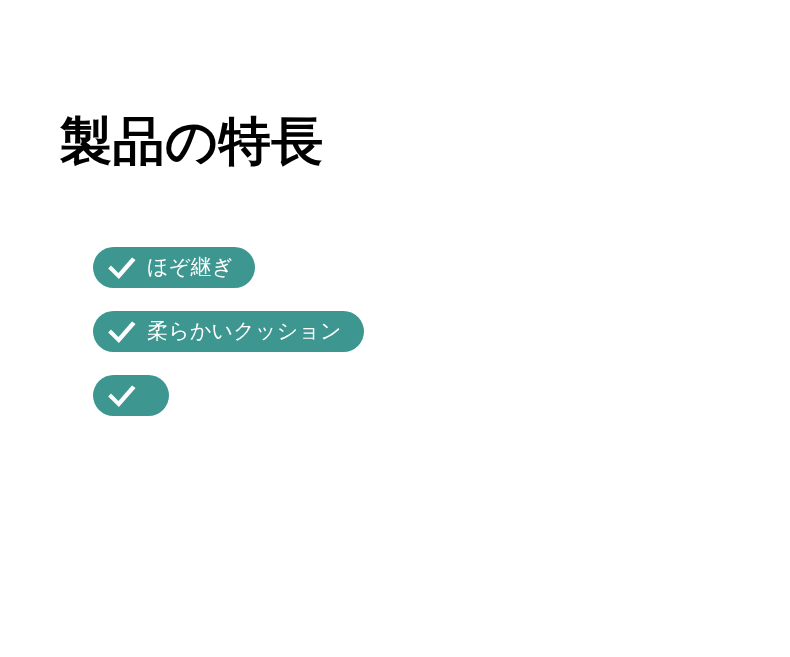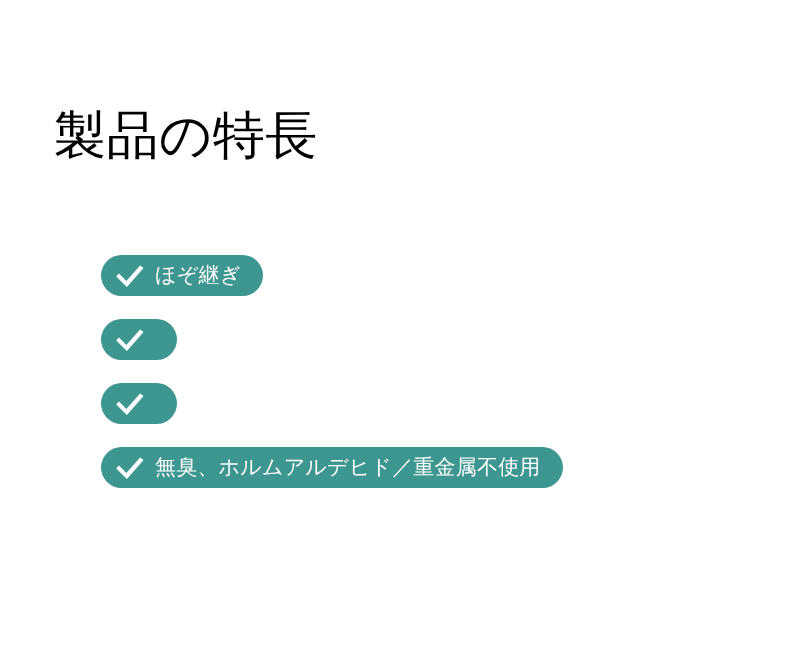--- a/index.html
+++ b/index.html
@@ -20,36 +20,36 @@
     width: 790px;
     height: 657px;
     background: #ffffff;
   }
 
   
   .page-title {
     position: absolute;
     left: 54px;
     top: 106px;
-    margin: 0;
+    margin: 6px;
     font-size: 52px;
     line-height: 1.12;
-    font-weight: 400;
+    font-weight: 700;
     letter-spacing: 0.5px;
     color: #000000;
     white-space: nowrap;
     text-align: center;
   }
 
   
   .feature-list {
     position: absolute;
     left: 93px;
     top: 247px;
-    margin: 8px;
+    margin: 0;
     padding: 0;
     list-style: none;
     display: flex;
     flex-direction: column;
     align-items: flex-start;
     gap: 23px;
   }
 
   .feature-pill {
     display: flex;
@@ -93,30 +93,25 @@
         <path d="M3.2 13.4 L6.0 10.4 L13.4 18.0 L27.0 2.6 L30.6 5.0 L13.9 24.0 Z" fill="#ffffff"></path>
       </svg>
       <span class="feature-label">ほぞ継ぎ</span>
     </li>
 
 
     <li class="feature-pill">
       <svg class="check-icon" viewBox="0 0 34 26" aria-hidden="true">
         <path d="M3.2 13.4 L6.0 10.4 L13.4 18.0 L27.0 2.6 L30.6 5.0 L13.9 24.0 Z" fill="#ffffff"></path>
       </svg>
+      <span class="feature-label">柔らかいクッション</span>
     </li>
 
     <li class="feature-pill">
       <svg class="check-icon" viewBox="0 0 34 26" aria-hidden="true">
         <path d="M3.2 13.4 L6.0 10.4 L13.4 18.0 L27.0 2.6 L30.6 5.0 L13.9 24.0 Z" fill="#ffffff"></path>
       </svg>
     </li>
 
-    <li class="feature-pill">
-      <svg class="check-icon" viewBox="0 0 34 26" aria-hidden="true">
-        <path d="M3.2 13.4 L6.0 10.4 L13.4 18.0 L27.0 2.6 L30.6 5.0 L13.9 24.0 Z" fill="#ffffff"></path>
-      </svg>
-      <span class="feature-label">無臭、ホルムアルデヒド／重金属不使用</span>
-    </li>
 
   </ul>
 
 </div>
 
 </body></html>

